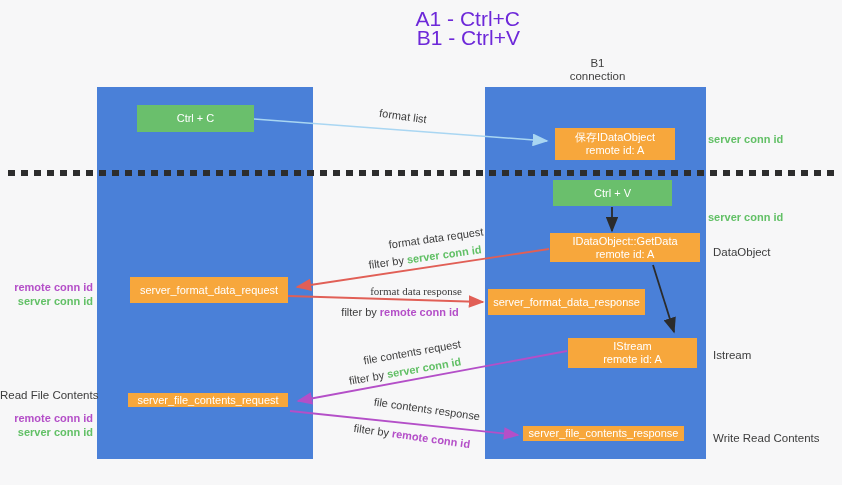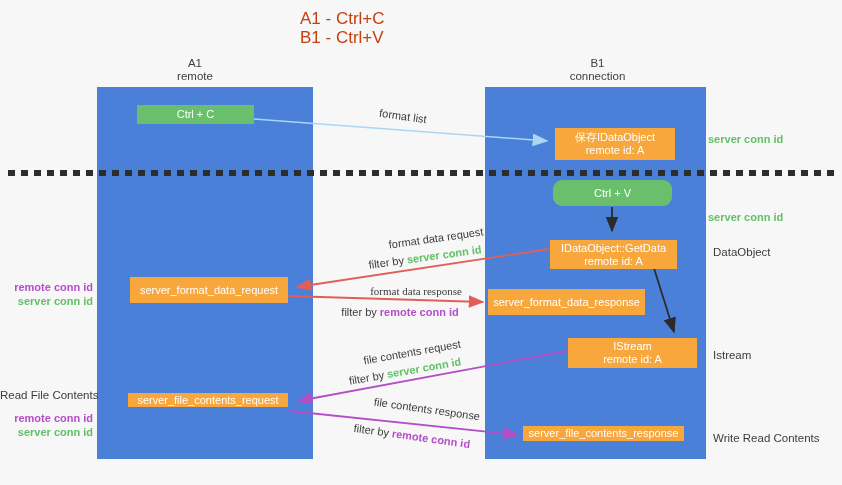--- a/index.html
+++ b/index.html
@@ -1,19 +1,19 @@
 <!DOCTYPE html>
 <html><head>
 <meta charset="utf-8">
 <style>
   html,body{margin:0;padding:0;}
   body{background:#f7f7f8;font-family:"Liberation Sans","DejaVu Sans",sans-serif;}
   .canvas{position:relative;width:842px;height:485px;background:#f7f7f8;overflow:hidden;}
-  .title{position:absolute;left:300px;top:9px;width:220px;text-align:left;
-         font-size:17px;line-height:19px;color:#c2410c;z-index:5;}
+  .title{position:absolute;left:300px;top:9px;width:220px;text-align:right;
+         font-size:21px;line-height:19px;color:#6d28d9;z-index:5;}
   .lane-header{position:absolute;top:57px;text-align:center;font-size:11.5px;
                line-height:13px;color:#3f3f3f;z-index:5;}
   .lane{position:absolute;top:87px;height:372px;background:#4a80d8;z-index:1;}
   .divider{position:absolute;left:8px;top:170px;width:828px;height:6px;z-index:2;
            background:repeating-linear-gradient(90deg,#2d2d2d 0 7px,transparent 7px 13px);}
   .arrows{position:absolute;left:0;top:0;z-index:3;}
   .node{position:absolute;z-index:4;display:flex;flex-direction:column;align-items:center;
         justify-content:center;color:#ffffff;font-size:11px;line-height:13px;text-align:center;
         white-space:nowrap;}
   .node.green{background:#6abf6c;}
@@ -29,24 +29,20 @@
 </head>
 <body>
 
 <div class="canvas">
 
   <div class="title">
     <div>A1 - Ctrl+C</div>
     <div>B1 - Ctrl+V</div>
   </div>
 
-  <div class="lane-header" style="left:87px;width:216px;">
-    <div>A1</div>
-    <div>remote</div>
-  </div>
   <div class="lane-header" style="left:487px;width:221px;">
     <div>B1</div>
     <div>connection</div>
   </div>
 
   <div class="lane" style="left:97px;width:216px;"></div>
   <div class="lane" style="left:485px;width:221px;"></div>
 
   <div class="divider"></div>
 
@@ -67,31 +63,31 @@
     </defs>
     <line x1="254" y1="119" x2="547" y2="141" stroke="#a9d6f2" stroke-width="1.6" marker-end="url(#m-blue)"></line>
     <line x1="612" y1="207" x2="612" y2="231" stroke="#2b2b2b" stroke-width="1.8" marker-end="url(#m-black)"></line>
     <line x1="653" y1="265" x2="674" y2="332" stroke="#2b2b2b" stroke-width="1.8" marker-end="url(#m-black)"></line>
     <line x1="549" y1="249" x2="297" y2="287" stroke="#e15f56" stroke-width="1.8" marker-end="url(#m-red)"></line>
     <line x1="288" y1="296" x2="483" y2="302" stroke="#e15f56" stroke-width="1.8" marker-end="url(#m-red)"></line>
     <line x1="567" y1="351" x2="298" y2="401" stroke="#b44fc8" stroke-width="1.8" marker-end="url(#m-purple)"></line>
     <line x1="290" y1="411" x2="518" y2="435" stroke="#b44fc8" stroke-width="1.8" marker-end="url(#m-purple)"></line>
   </svg>
 
-  <div class="node green" style="left:137px;top:105px;width:117px;height:19px;">
+  <div class="node green" style="left:137px;top:105px;width:117px;height:27px;">
     <span>Ctrl + C</span>
   </div>
   <div class="node orange" style="left:555px;top:128px;width:120px;height:32px;">
     <span>保存IDataObject</span>
     <span>remote id: A</span>
   </div>
-  <div class="node green" style="left:553px;top:180px;width:119px;height:26px;border-radius:9px;">
+  <div class="node green" style="left:553px;top:180px;width:119px;height:26px;">
     <span>Ctrl + V</span>
   </div>
-  <div class="node orange" style="left:550px;top:240px;width:127px;height:29px;">
+  <div class="node orange" style="left:550px;top:233px;width:150px;height:29px;">
     <span>IDataObject::GetData</span>
     <span>remote id: A</span>
   </div>
   <div class="node orange" style="left:130px;top:277px;width:158px;height:26px;">
     <span>server_format_data_request</span>
   </div>
   <div class="node orange" style="left:488px;top:289px;width:157px;height:26px;">
     <span>server_format_data_response</span>
   </div>
   <div class="node orange" style="left:568px;top:338px;width:129px;height:30px;">

